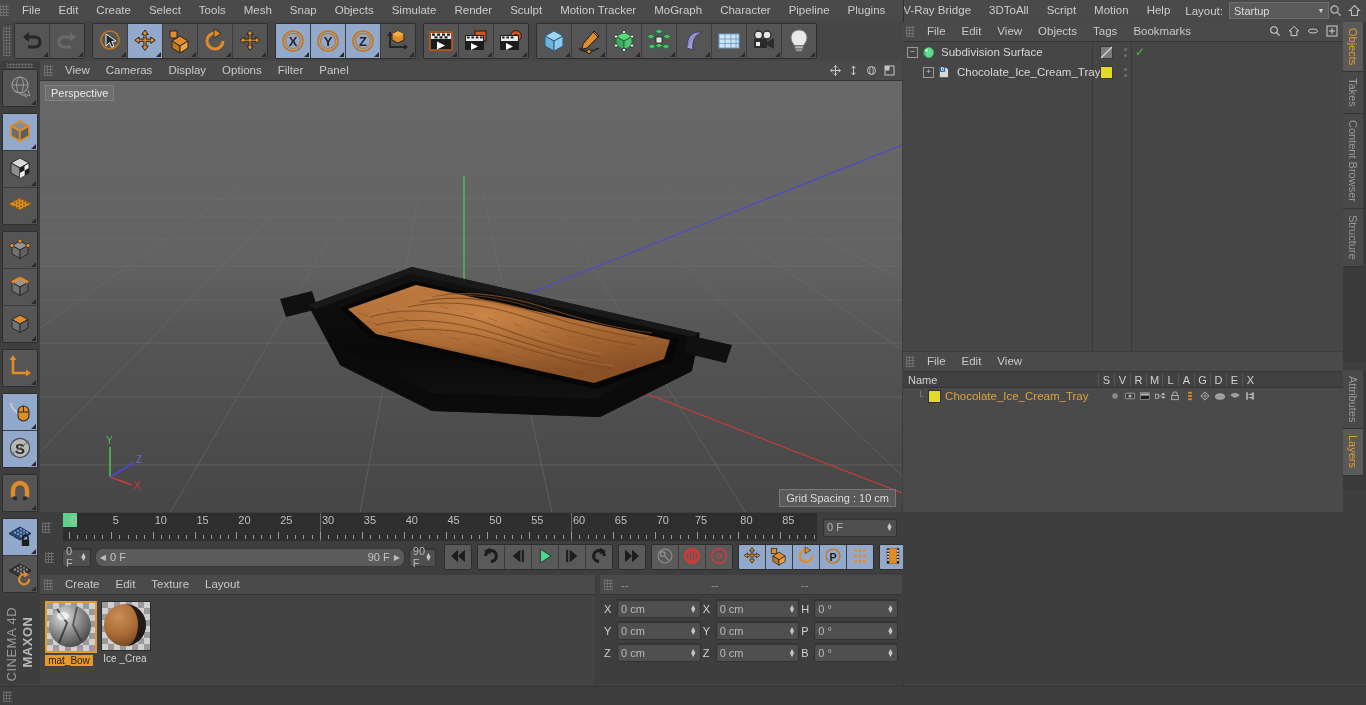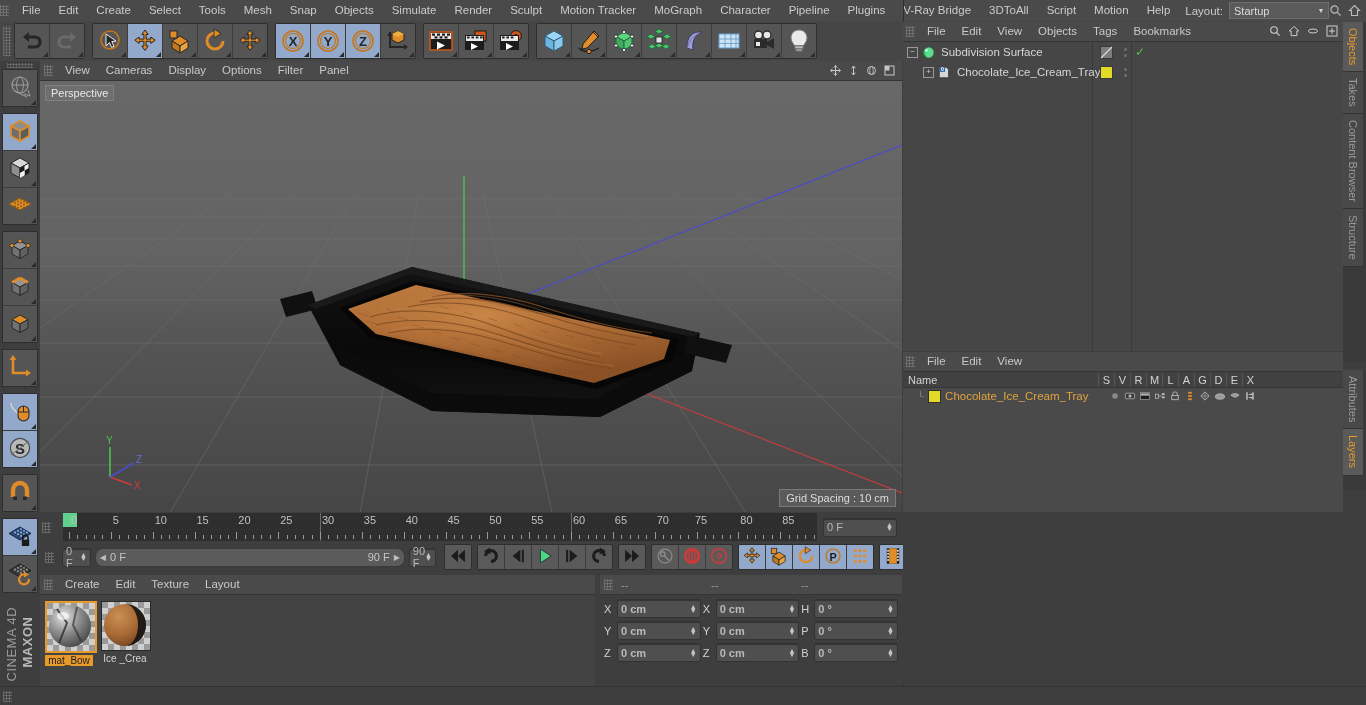--- a/index.html
+++ b/index.html
@@ -178,21 +178,21 @@
   .mat.sel .nm{background:#e79a2a;color:#1d1d1d;}
 
   
   .cm{position:absolute;left:600px;top:575px;width:302px;height:112px;background:#3e3e3e;}
   .cm-top{height:19px;display:flex;align-items:center;background:#4a4a4a;
           border-bottom:1px solid #353535;padding-left:4px;font-size:11px;color:#9a9a9a;}
   .cm-top .dash{width:86px;text-align:left;padding-left:4px;}
   .cm-grid{padding:4px 4px 0 4px;}
   .cm-line{display:flex;align-items:center;margin-bottom:3px;gap:2px;}
   .cm-lab{width:11px;font-size:11px;color:#d2d2d2;text-align:left;}
-  .cm-f{flex:1;font-weight:bold;}
+  .cm-f{flex:1;}
   .cm-bot{display:flex;align-items:center;gap:5px;padding:1px 4px 0 4px;}
   .drop{
     flex:1;height:17px;background:#4a4a4a;border:1px solid #353535;border-radius:2px;
     display:flex;align-items:center;justify-content:space-between;padding:0 4px;
     color:#9d9d9d;font-size:11px;
   }
   .applybtn{
     flex:0 0 84px;height:17px;background:#5d5d5d;border:1px solid #3a3a3a;border-radius:9px;
     display:flex;align-items:center;justify-content:center;color:#d8d8d8;font-size:11px;
   }

